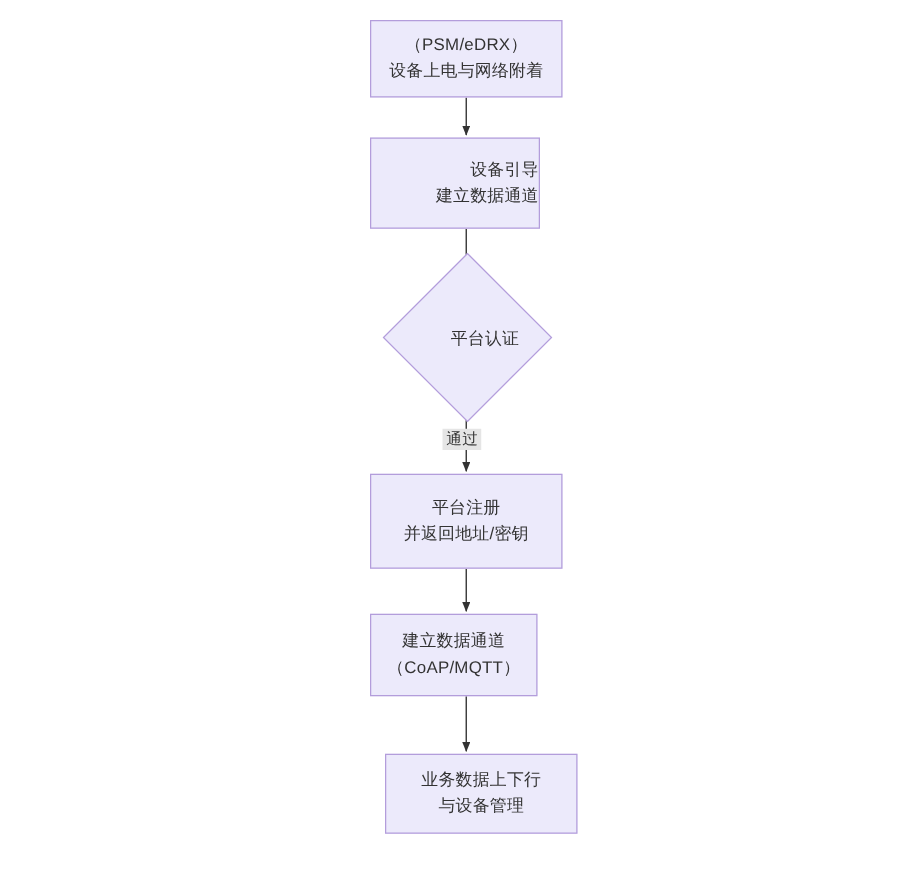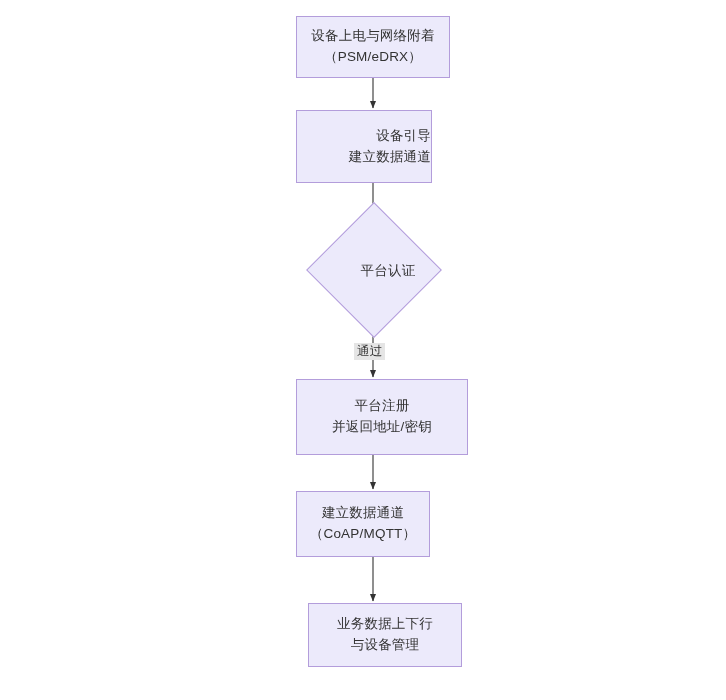--- a/index.html
+++ b/index.html
@@ -95,37 +95,37 @@
     <line x1="373" y1="183" x2="373" y2="220" stroke="#333333" stroke-width="1.1" marker-end="url(#arrowhead)"></line>
 
     <line x1="373" y1="318" x2="373" y2="377" stroke="#333333" stroke-width="1.1" marker-end="url(#arrowhead)"></line>
 
     <line x1="373" y1="455" x2="373" y2="489" stroke="#333333" stroke-width="1.1" marker-end="url(#arrowhead)"></line>
 
     <line x1="373" y1="557" x2="373" y2="601" stroke="#333333" stroke-width="1.1" marker-end="url(#arrowhead)"></line>
   </svg>
 
   <div class="node" style="left:296px; top:16px; width:154px; height:62px;">
+    <span class="ln">（PSM/eDRX）</span>
     <span class="ln">设备上电与网络附着</span>
-    <span class="ln">（PSM/eDRX）</span>
   </div>
 
   <div class="node" style="left:296px; top:110px; width:136px; height:73px;align-items:flex-end;">
     <span class="ln">设备引导</span>
     <span class="ln">建立数据通道</span>
   </div>
 
   <div class="decision" style="left:326px; top:222px;"></div>
   <div class="decision-label" style="left:328px; top:262px;">
     <span class="ln">平台认证</span>
   </div>
 
   <div class="edge-label" style="left:354px; top:343px;">通过</div>
 
-  <div class="node" style="left:296px; top:379px; width:172px; height:76px;">
+  <div class="node" style="left:296px; top:379px; width:154px; height:76px;">
     <span class="ln">平台注册</span>
     <span class="ln">并返回地址/密钥</span>
   </div>
 
   <div class="node" style="left:296px; top:491px; width:134px; height:66px;">
     <span class="ln">建立数据通道</span>
     <span class="ln">（CoAP/MQTT）</span>
   </div>
 
   <div class="node" style="left:296px; top:603px; width:154px; height:64px;margin-left:12px;">

